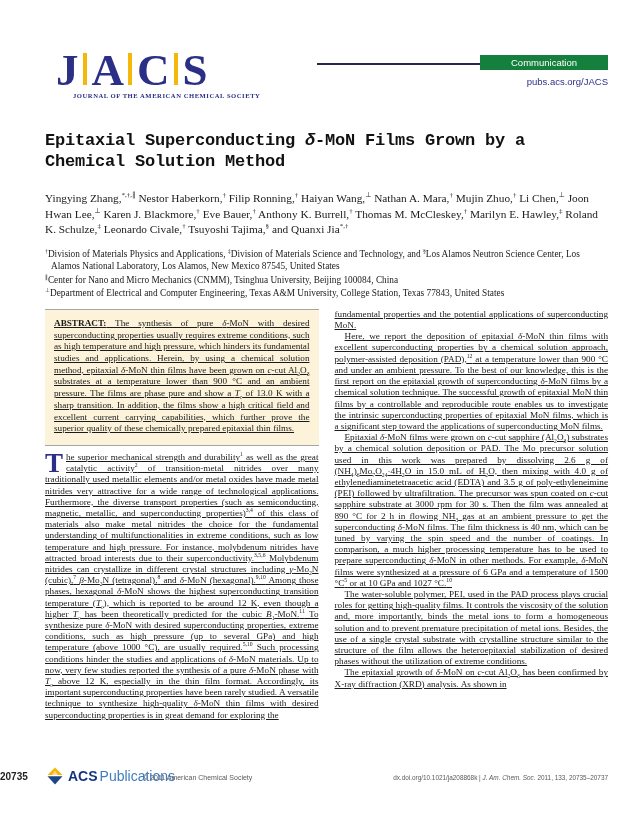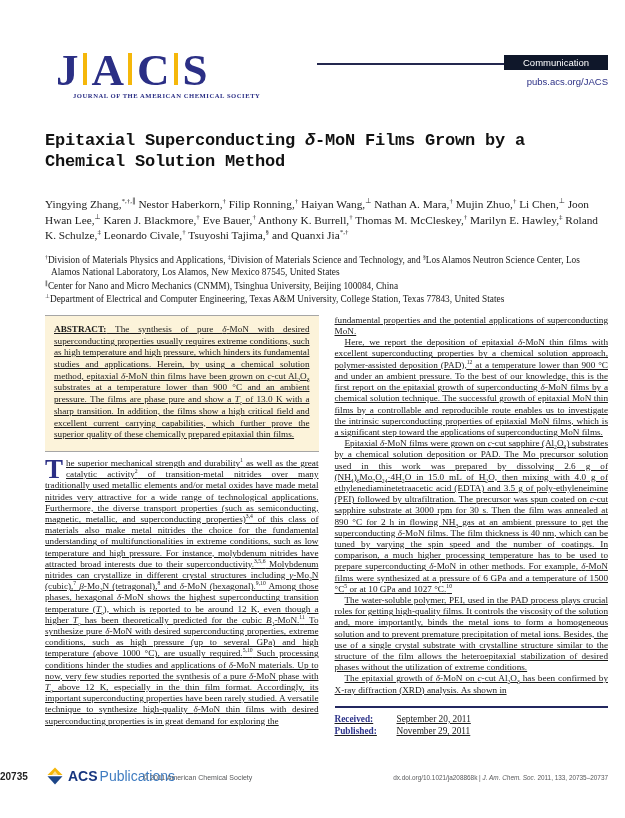--- a/index.html
+++ b/index.html
@@ -18,36 +18,36 @@
     font-family:"Liberation Serif", serif; font-weight:bold;
     font-size:45px; line-height:40px; color:#2b2f85; letter-spacing:-1px;
   }
   .jacs-bar { width:4px; height:32px; background:#f5b70a; margin:3px 5px 0 5px; }
   .jacs-subtitle {
     margin:2px 0 0 28px; font-size:6.6px; font-weight:bold; color:#2b2f85;
     letter-spacing:0.55px; font-family:"Liberation Serif", serif;
   }
   .header-rule { position:absolute; top:13px; left:272px; width:237px; height:2px; background:#24284f; }
   .badge {
-    position:absolute; top:5px; right:0; width:104px; height:15px;
-    background:#0f172a; color:#ffffff; text-align:center;
+    position:absolute; top:5px; right:0; width:128px; height:15px;
+    background:#15803d; color:#ffffff; text-align:center;
     font-family:"Liberation Sans", sans-serif; font-size:9.5px; line-height:15px;
   }
   .site-url {
     position:absolute; top:26px; right:0;
     font-family:"Liberation Sans", sans-serif; font-size:9.5px; color:#2b2f85;
   }
 
   
   .title {
     margin-top:14px; font-family:Liberation Mono, monospace;
     font-weight:bold; font-size:17px; line-height:21px; color:#111; letter-spacing:-0.2px;
     max-width:545px;
   }
-  .authors { margin-top:25px; font-size:11.3px; line-height:15.5px; color:#1a1a1a; max-width:563px; }
+  .authors { margin-top:19px; font-size:11.3px; line-height:15.5px; color:#1a1a1a; max-width:563px; }
   .authors sup, .affil sup { font-size:0.62em; line-height:0; }
   .affils { margin-top:10px; }
   .affil { font-size:9.3px; line-height:12.6px; padding-left:6px; text-indent:-6px; margin-bottom:1px; }
 
   
   .columns { display:flex; gap:16px; margin-top:9px; }
   .col { flex:1; min-width:0;text-decoration:underline; }
 
   .abstract-box {
     background:#fcf3da; border-top:1.5px solid #a6a6a6; border-bottom:1.5px solid #a6a6a6;
@@ -133,30 +133,20 @@
         <p class="body-par"><span class="dropcap">T</span><span>he superior mechanical strength and durability<sup>1</sup> as well as the great catalytic activity<sup>2</sup> of transition-metal nitrides over many traditionally used metallic elements and/or metal oxides have made metal nitrides very attractive for a wide range of technological applications. Furthermore, the diverse transport properties (such as semiconducting, magnetic, metallic, and superconducting properties)<sup>3,4</sup> of this class of materials also make metal nitrides the choice for the fundamental understanding of multifunctionalities in extreme conditions, such as low temperature and high pressure. For instance, molybdenum nitrides have attracted broad interests due to their superconductivity.<sup>3,5,6</sup> Molybdenum nitrides can crystallize in different crystal structures including <i>γ</i>-Mo<sub>2</sub>N (cubic),<sup>7</sup> <i>β</i>-Mo<sub>2</sub>N (tetragonal),<sup>8</sup> and <i>δ</i>-MoN (hexagonal).<sup>9,10</sup> Among those phases, hexagonal <i>δ</i>-MoN shows the highest superconducting transition temperature (<i>T</i><sub>c</sub>), which is reported to be around 12 K, even though a higher <i>T</i><sub>c</sub> has been theoretically predicted for the cubic <i>B</i><sub>1</sub>-MoN.<sup>11</sup> To synthesize pure <i>δ</i>-MoN with desired superconducting properties, extreme conditions, such as high pressure (up to several GPa) and high temperature (above 1000 °C), are usually required.<sup>5,10</sup> Such processing conditions hinder the studies and applications of <i>δ</i>-MoN materials. Up to now, very few studies reported the synthesis of a pure <i>δ</i>-MoN phase with <i>T</i><sub>c</sub> above 12 K, especially in the thin film format. Accordingly, its important superconducting properties have been rarely studied. A versatile technique to synthesize high-quality <i>δ</i>-MoN thin films with desired superconducting properties is in great demand for exploring the</span></p>
       </div>
 
       <div class="col">
         <p class="body-par">fundamental properties and the potential applications of superconducting MoN.</p>
         <p class="body-par indent">Here, we report the deposition of epitaxial <i>δ</i>-MoN thin films with excellent superconducting properties by a chemical solution approach, polymer-assisted deposition (PAD),<sup>12</sup> at a temperature lower than 900 °C and under an ambient pressure. To the best of our knowledge, this is the first report on the epitaxial growth of superconducting <i>δ</i>-MoN films by a chemical solution technique. The successful growth of epitaxial MoN thin films by a controllable and reproducible route enables us to investigate the intrinsic superconducting properties of epitaxial MoN films, which is a significant step toward the applications of superconducting MoN films.</p>
         <p class="body-par indent">Epitaxial <i>δ</i>-MoN films were grown on <i>c</i>-cut sapphire (Al<sub>2</sub>O<sub>3</sub>) substrates by a chemical solution deposition or PAD. The Mo precursor solution used in this work was prepared by dissolving 2.6 g of (NH<sub>4</sub>)<sub>6</sub>Mo<sub>7</sub>O<sub>24</sub>·4H<sub>2</sub>O in 15.0 mL of H<sub>2</sub>O, then mixing with 4.0 g of ethylenediaminetetraacetic acid (EDTA) and 3.5 g of poly-ethyleneimine (PEI) followed by ultrafiltration. The precursor was spun coated on <i>c</i>-cut sapphire substrate at 3000 rpm for 30 s. Then the film was annealed at 890 °C for 2 h in flowing NH<sub>3</sub> gas at an ambient pressure to get the superconducting <i>δ</i>-MoN films. The film thickness is 40 nm, which can be tuned by varying the spin speed and the number of coatings. In comparison, a much higher processing temperature has to be used to prepare superconducting <i>δ</i>-MoN in other methods. For example, <i>δ</i>-MoN films were synthesized at a pressure of 6 GPa and a temperature of 1500 °C<sup>5</sup> or at 10 GPa and 1027 °C.<sup>10</sup></p>
         <p class="body-par indent">The water-soluble polymer, PEI, used in the PAD process plays crucial roles for getting high-quality films. It controls the viscosity of the solution and, more importantly, binds the metal ions to form a homogeneous solution and to prevent premature precipitation of metal ions. Besides, the use of a single crystal substrate with crystalline structure similar to the structure of the film allows the heteroepitaxial stabilization of desired phases without the utilization of extreme conditions.</p>
         <p class="body-par indent">The epitaxial growth of <i>δ</i>-MoN on <i>c</i>-cut Al<sub>2</sub>O<sub>3</sub> has been confirmed by X-ray diffraction (XRD) analysis. As shown in</p>
 
-        <div class="dates">
-          <div class="date-row">
-            <span class="date-label">Received:</span>
-            <span class="date-value">September 20, 2011</span>
-          </div>
-          <div class="date-row">
-            <span class="date-label">Published:</span>
-            <span class="date-value">November 29, 2011</span>
-          </div>
-        </div>
       </div>
 
     </div>
   </div>
 
   <div class="footer">
     <div class="acs-pub-logo">
       <svg width="18" height="18" viewBox="0 0 18 18">
         <polygon points="9,0.5 16.5,8 1.5,8" fill="#f5b70a"></polygon>
         <polygon points="1.5,9.2 16.5,9.2 9,17.5" fill="#1c4587"></polygon>

